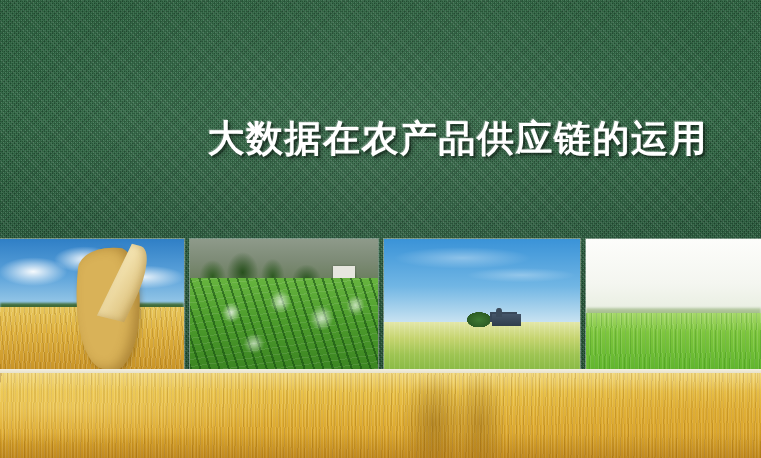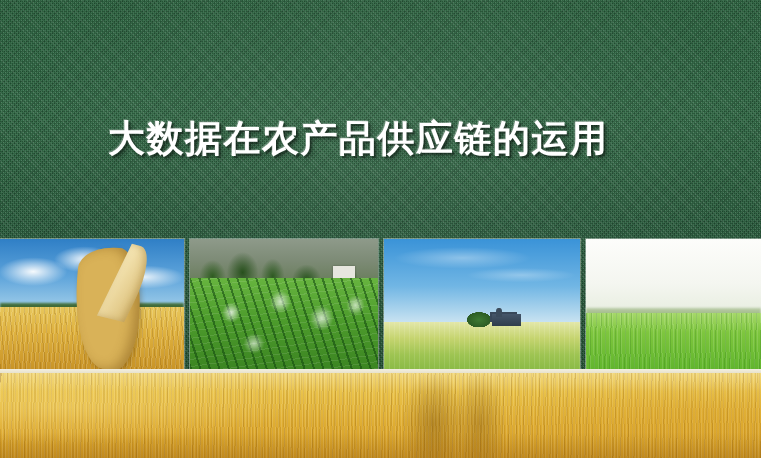--- a/index.html
+++ b/index.html
@@ -3,20 +3,21 @@
 <meta charset="utf-8">
 <style>
   html,body{margin:0;padding:0;background:#000;}
   body{font-family:"Liberation Sans","DejaVu Sans",sans-serif;}
 
   #slide{
     position:relative;
     width:761px;height:458px;
     overflow:hidden;
     background:#2b6640;
+    text-align:right;
   }
 
   
   #bg{
     position:absolute;left:0;top:0;width:761px;height:458px;
     background-color:#2c6a41;
     background-image:
       repeating-linear-gradient(45deg,  rgba(255,255,255,.085) 0 1px, rgba(0,0,0,0) 1px 3px),
       repeating-linear-gradient(-45deg, rgba(0,0,0,.14) 0 1px, rgba(0,0,0,0) 1px 3px),
       repeating-linear-gradient(90deg,  rgba(0,0,0,.10) 0 1px, rgba(255,255,255,.05) 1px 2px),

